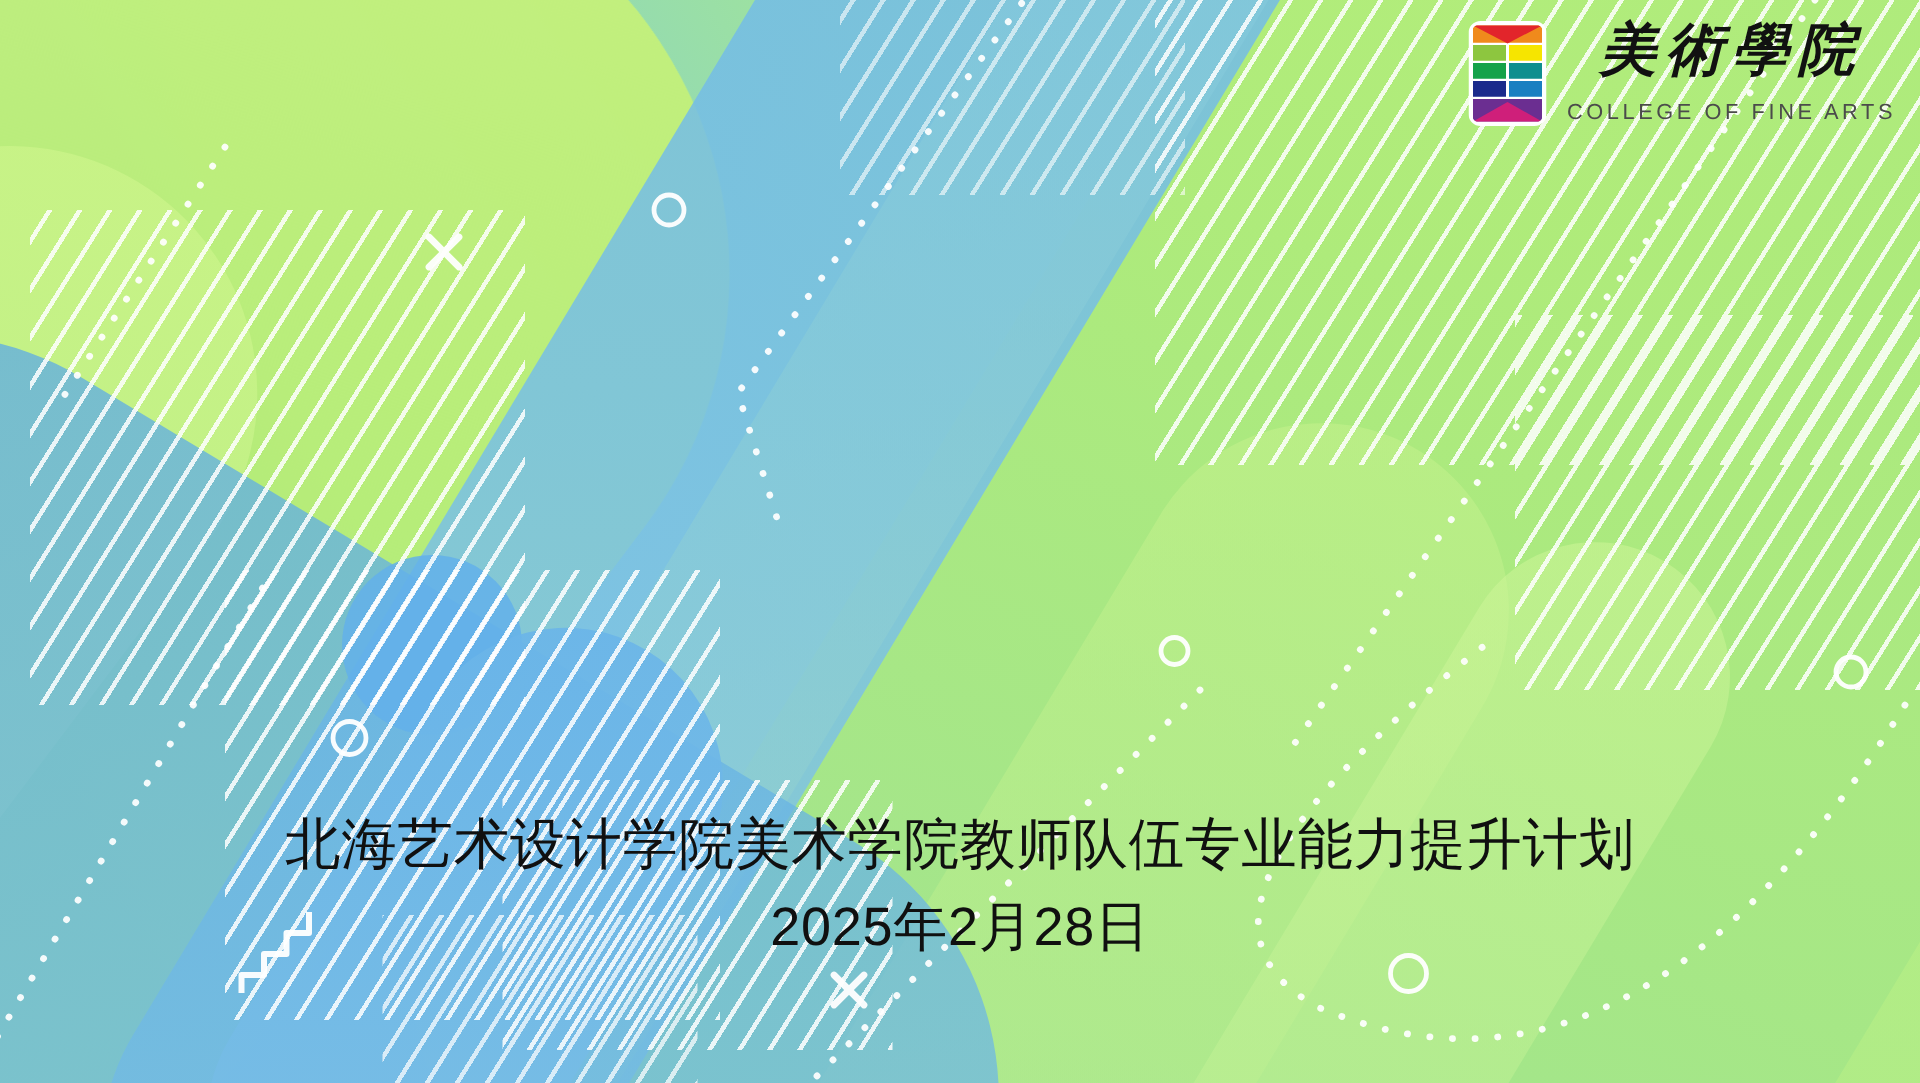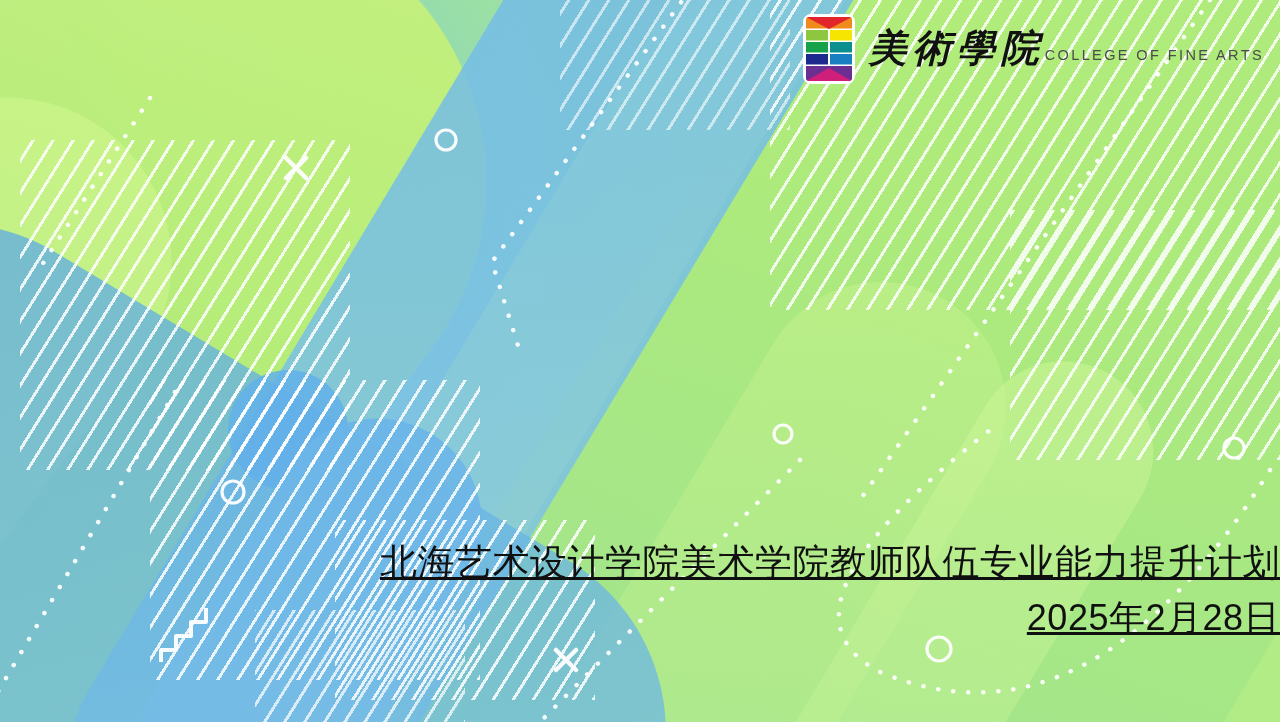--- a/index.html
+++ b/index.html
@@ -194,21 +194,21 @@
     position: absolute;
     right: 16px; top: 14px;
     display: flex;
     align-items: center;
     gap: 14px;
   }
   .logo-mark {
     width: 52px; height: 70px;
     display: block;
   }
-  .logo-text { display: flex; align-items: center; }
+  .logo-text { display: flex; flex-direction: column; align-items: center; }
   .logo-cn {
     font-size: 38px;
     font-weight: 700;
     color: #111;
     letter-spacing: 6px;
     font-family: "Liberation Serif", "DejaVu Serif", serif;
     font-style: italic;
     line-height: 1.05;
     white-space: nowrap;
   }
@@ -244,23 +244,22 @@
     white-space: nowrap;
     line-height: 1;
     letter-spacing: 0px;
     -webkit-text-stroke: 1.6px #0a0a0a;
   }
 
   .footer {
     position: absolute;
     left: 0; right: 0;
     top: 540px;
-    text-align: right;
+    text-align: center;
     color: #101010;
-    text-decoration: underline;
   }
   .footer-line1 {
     font-size: 37px;
     font-weight: 500;
     letter-spacing: .5px;
     line-height: 1.25;
     white-space: nowrap;
   }
   .footer-line2 {
     font-size: 36px;

